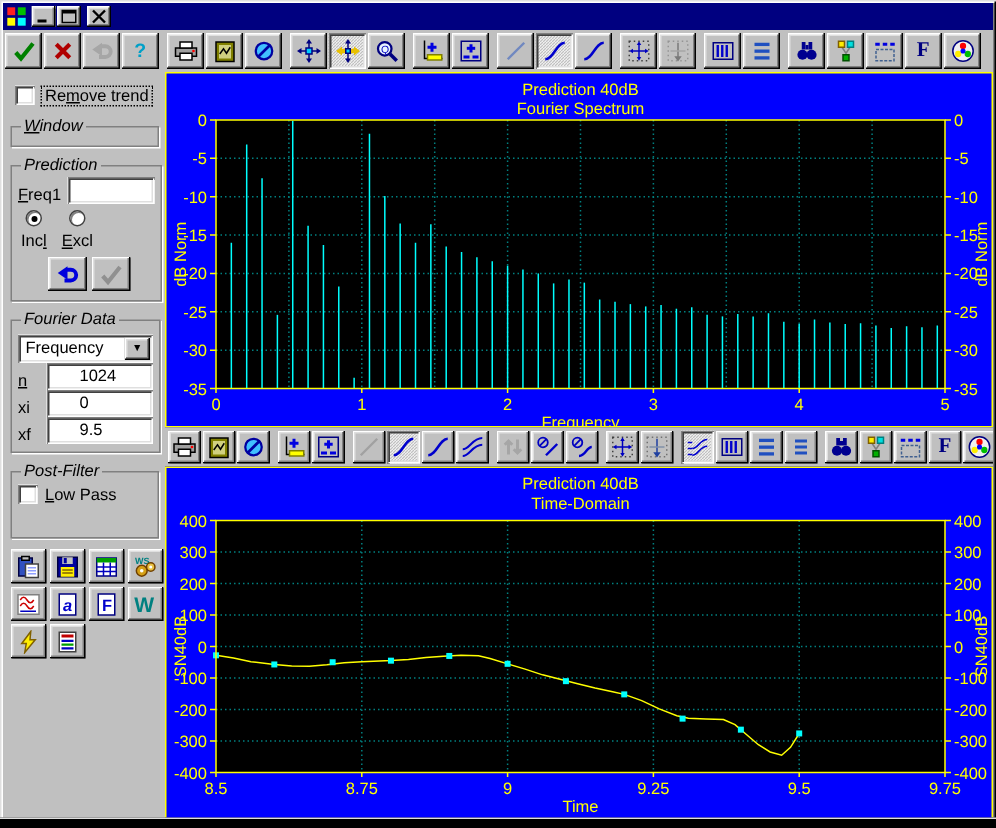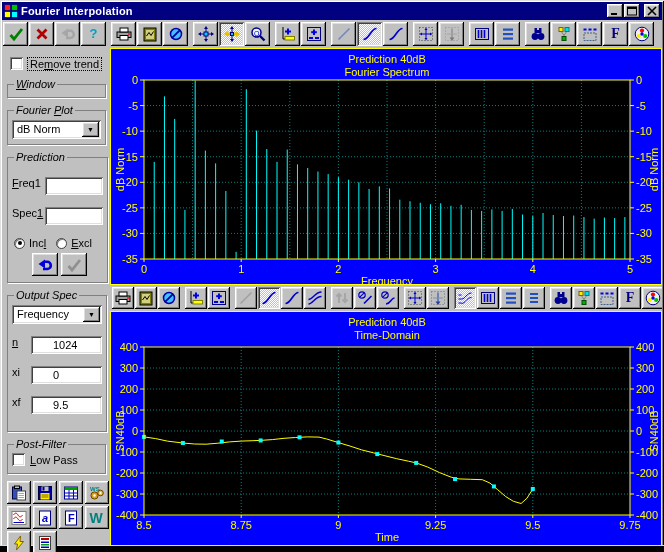--- a/index.html
+++ b/index.html
@@ -43,30 +43,30 @@
   .cb { width:13px; height:13px; background:#fff; flex:none;
     box-shadow: inset 1px 1px 0 #808080, inset -1px -1px 0 #fff, inset 2px 2px 0 #404040, inset -2px -2px 0 #dfdfdf; }
   .focusrect { outline:1px dotted #000; padding:0 2px; }
   fieldset { border:1px solid #808080; box-shadow:1px 1px 0 #fff; margin:0 1px 6px 0; padding:2px 4px 5px; }
   legend { padding:0 2px; margin-left:2px;font-style:italic; }
   .combo { display:flex; height:19px; background:#fff; align-items:stretch; margin-top:2px;
     box-shadow: inset 1px 1px 0 #808080, inset -1px -1px 0 #fff, inset 2px 2px 0 #404040, inset -2px -2px 0 #dfdfdf; }
   .combo-text { flex:1; padding:3px 0 0 5px; }
   .combo-btn { width:17px; margin:2px; background:#c0c0c0; display:flex; align-items:center; justify-content:center; font-size:7px;
     box-shadow: inset -1px -1px 0 #000, inset 1px 1px 0 #fff, inset -2px -2px 0 #808080, inset 2px 2px 0 #dfdfdf; }
-  .frow { display:flex; align-items:flex-start; margin:12px 0; gap:3px; }
+  .frow { display:flex; align-items:flex-end; margin:0 0; gap:3px; }
   .flabel { flex:none; }
   .frow.thr .flabel { width:30px; }
   .frow.out .flabel { width:16px; }
   .tinput { height:18px; border:0; background:#fff; font:inherit; padding:0 3px; min-width:0;
     box-shadow: inset 1px 1px 0 #808080, inset -1px -1px 0 #fff, inset 2px 2px 0 #404040, inset -2px -2px 0 #dfdfdf; }
   .frow.thr .tinput { width:58px; }
   .frow.out .tinput { width:71px;padding-left:22px; }
   .radio-row { display:flex; gap:10px; margin:4px 0 4px 2px; }
-  .radio { display:flex; align-items:center; gap:4px; }
+  .radio { display:flex; align-items:center; gap:4px;flex-direction:column; }
   .rb { width:11px; height:11px; border-radius:50%; background:#fff; border:1px solid #404040;
     box-shadow: inset 1px 1px 0 #808080; position:relative; }
   .rb.on::after { content:""; position:absolute; left:2.5px; top:2.5px; width:4px; height:4px; border-radius:50%; background:#000; }
   .tbuttons { display:flex; gap:3px; margin:2px 0 1px 20px; }
   .sbtn { width:26px; height:23px; background:#c0c0c0; border:0; display:flex; align-items:center; justify-content:center;
     box-shadow: inset -1px -1px 0 #000, inset 1px 1px 0 #fff, inset -2px -2px 0 #808080, inset 2px 2px 0 #dfdfdf; }
   .btn-grid { display:grid; grid-template-columns:repeat(4,24px); gap:2px; margin-top:7px; }
   .btn-grid .tbtn { width:24px; height:23px; }
   u { text-decoration:underline; }
 </style>
@@ -77,21 +77,20 @@
   <div class="titlebar">
     <span class="app-icon">
       <svg viewBox="0 0 16 16">
           <rect width="16" height="16" fill="#000080"></rect>
           <rect x="1" y="1" width="6" height="6" fill="#ff2020"></rect>
           <rect x="9" y="1" width="6" height="6" fill="#00c000"></rect>
           <rect x="1" y="9" width="6" height="6" fill="#ffff00"></rect>
           <rect x="9" y="9" width="6" height="6" fill="#00ffff"></rect>
         </svg>
     </span>
-    <span class="title">Fourier Interpolation</span>
     <span class="win-controls">
       <span class="win-btn">
           <svg viewBox="0 0 12 10">
             <rect x="2" y="7" width="6" height="2" fill="#000"></rect>
           </svg>
         </span>
       <span class="win-btn">
           <svg viewBox="0 0 12 10">
             <rect x="1.5" y="1" width="9" height="8" fill="none" stroke="#000"></rect>
             <line x1="1.5" y1="2" x2="10.5" y2="2" stroke="#000" stroke-width="2"></line>
@@ -347,37 +346,26 @@
     <div class="sidebar">
       <div class="check-row">
         <span class="cb"></span>
         <span class="focusrect">Re<u>m</u>ove trend</span>
       </div>
 
       <fieldset>
         <legend><u>W</u>indow</legend>
       </fieldset>
 
-      <fieldset>
-        <legend>Fourier <u>P</u>lot</legend>
-        <div class="combo">
-          <span class="combo-text">dB Norm</span>
-          <span class="combo-btn">▼</span>
-        </div>
-      </fieldset>
 
       <fieldset>
         <legend>Prediction</legend>
         <div id="threshold-fields">
             <div class="frow thr">
               <span class="flabel"><u>F</u>req1</span>
-              <input class="tinput" value="" style="">
-            </div>
-            <div class="frow thr">
-              <span class="flabel">Spec<u>1</u></span>
               <input class="tinput" value="" style="">
             </div>
           </div>
         <div class="radio-row">
           <span class="radio">
             <span class="rb on"></span>
             <span>Inc<u>l</u></span>
           </span>
           <span class="radio">
             <span class="rb"></span>
@@ -397,42 +385,42 @@
               <span class="ic">
                 <svg viewBox="0 0 16 16">
                   <path d="M2.5 9l3.5 4 8-10" stroke="#909090" stroke-width="2.8" fill="none"></path>
                 </svg>
               </span>
             </button>
         </div>
       </fieldset>
 
       <fieldset>
-        <legend>Output Spec</legend>
+        <legend>Fourier Data</legend>
         <div class="combo">
           <span class="combo-text">Frequency</span>
           <span class="combo-btn">▼</span>
         </div>
         <div id="output-fields">
             <div class="frow out">
               <span class="flabel"><u>n</u></span>
               <input class="tinput" value="1024" style="">
             </div>
             <div class="frow out">
               <span class="flabel">xi</span>
               <input class="tinput" value="0" style="">
             </div>
             <div class="frow out">
               <span class="flabel">xf</span>
               <input class="tinput" value="9.5" style="">
             </div>
           </div>
       </fieldset>
 
-      <fieldset style="padding-bottom:5px">
+      <fieldset style="padding-bottom:20px">
         <legend>Post-Filter</legend>
         <div class="check-row" style="margin:1px 0 2px 0">
           <span class="cb"></span>
           <span><u>L</u>ow Pass</span>
         </div>
       </fieldset>
 
       <div class="btn-grid" id="sidebar-buttons">
           <div class="tbtn">
             <span class="ic">

